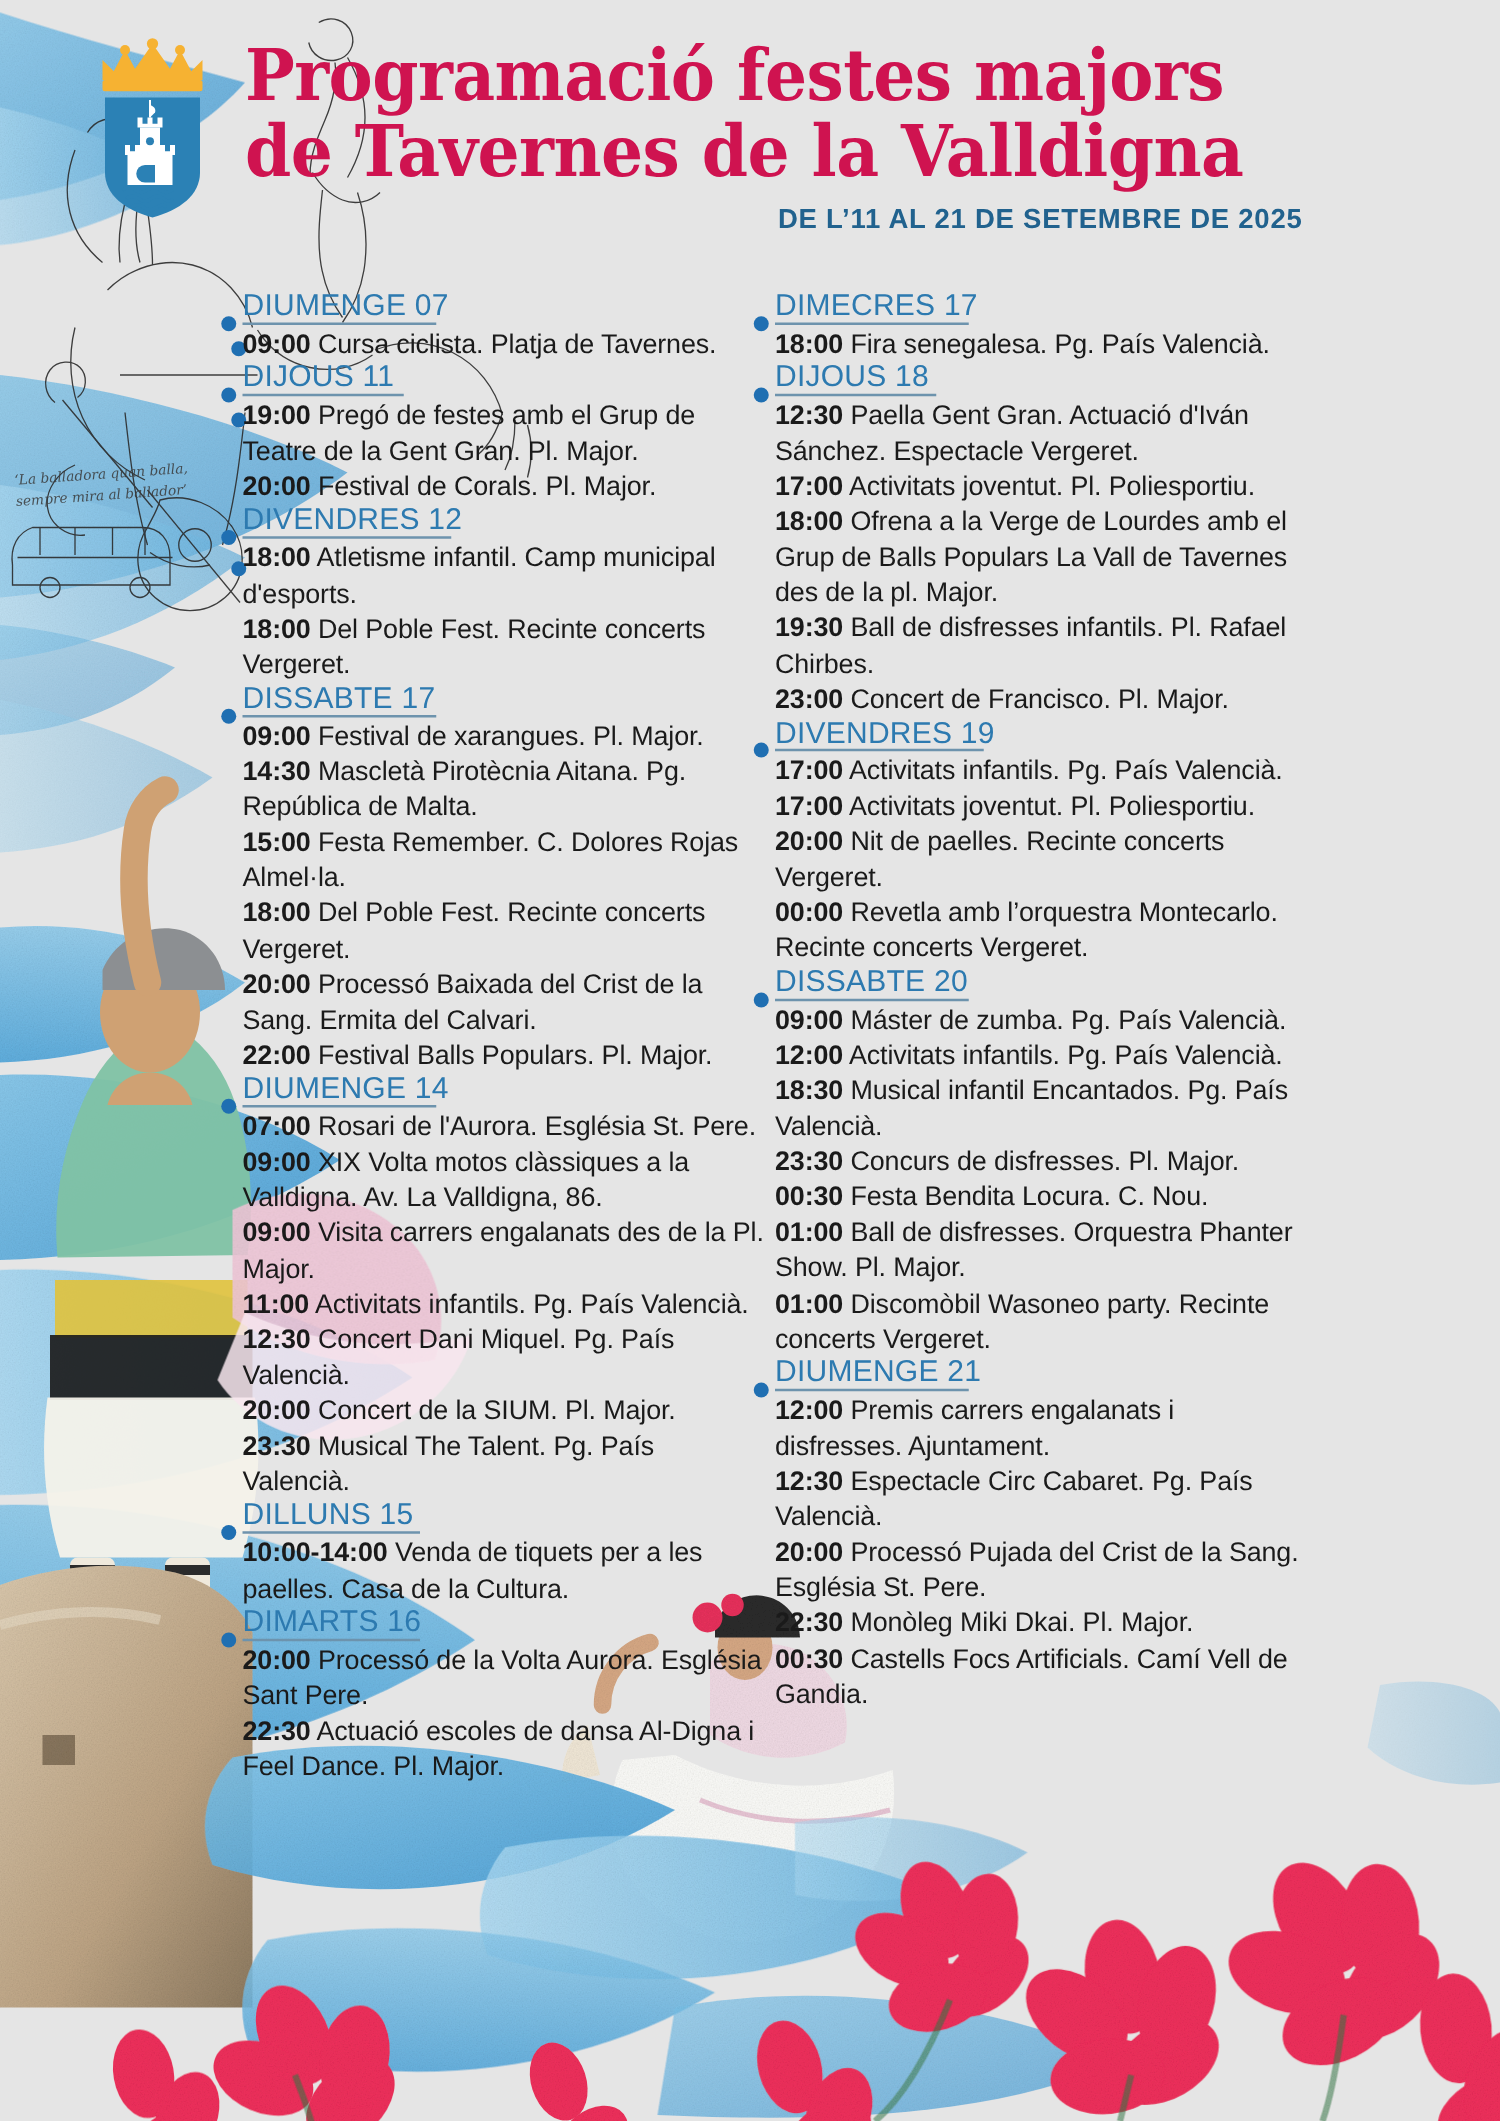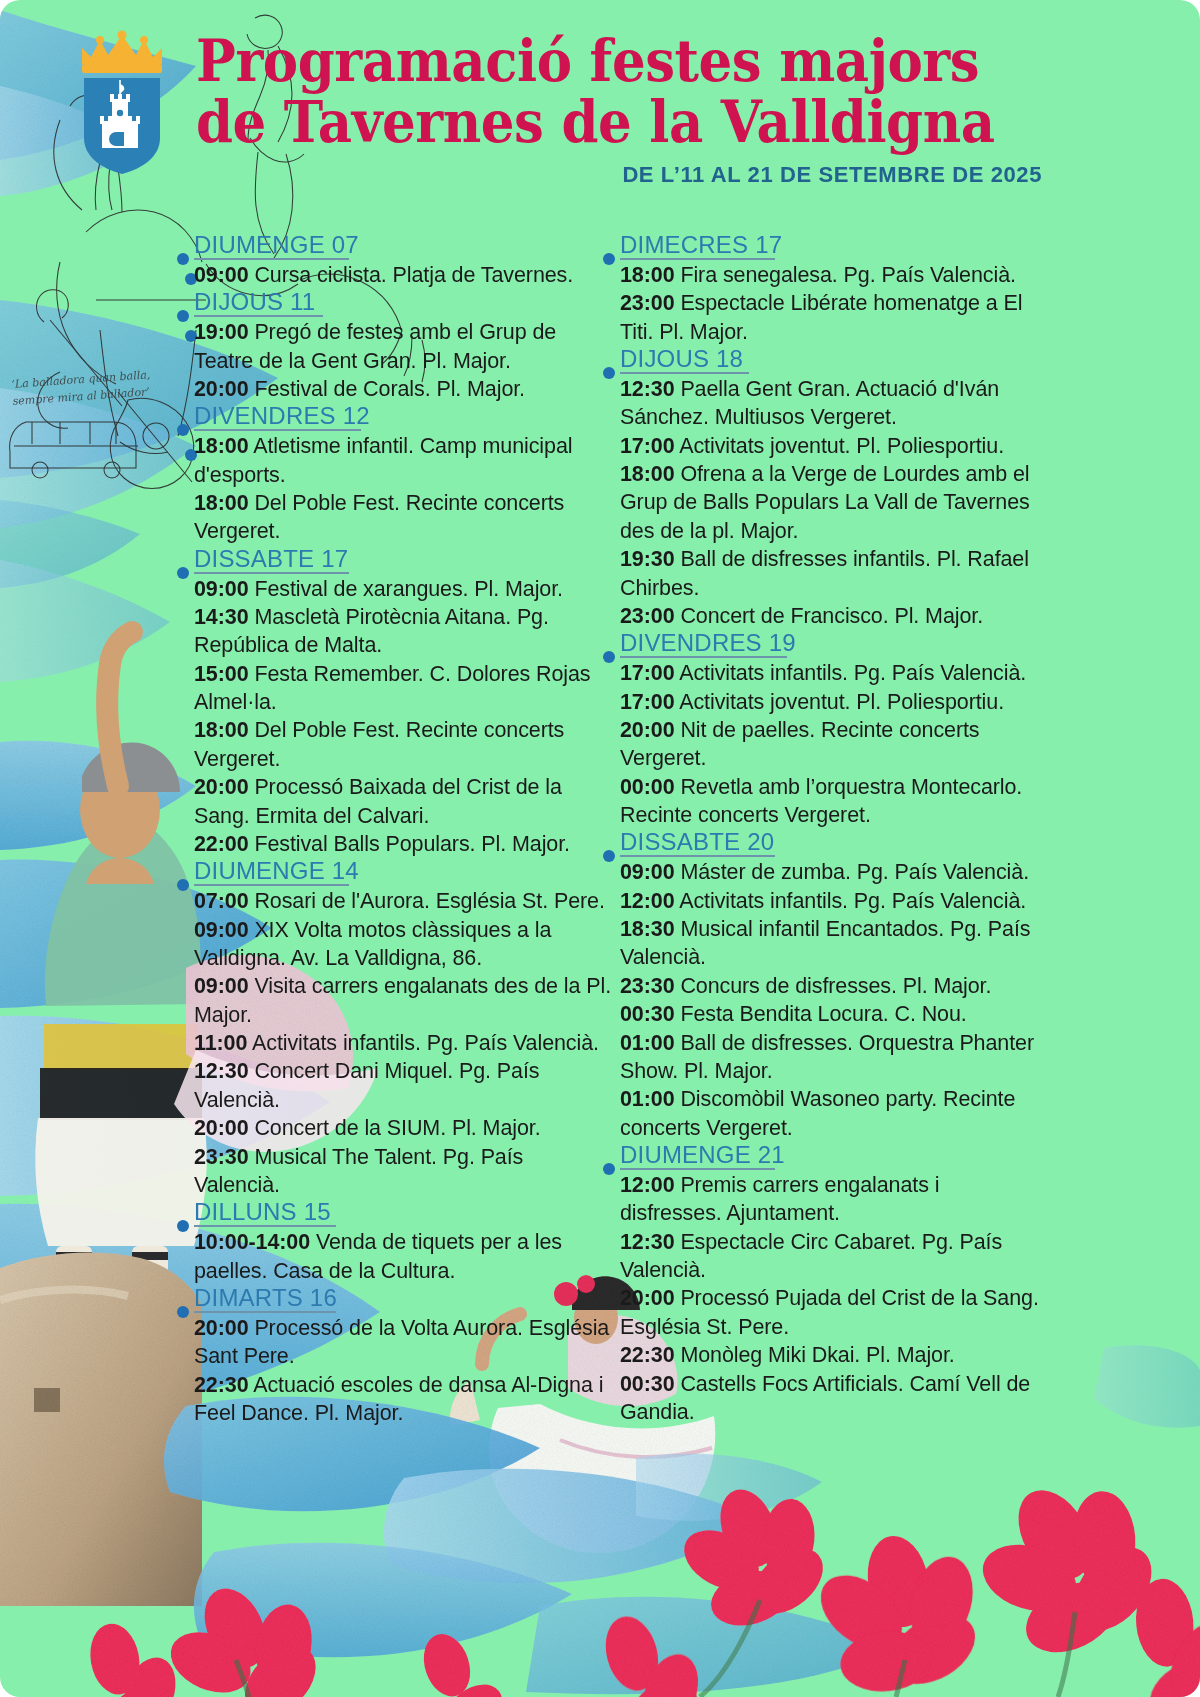--- a/index.html
+++ b/index.html
@@ -3,21 +3,21 @@
 <meta charset="utf-8">
 <style>
   html,body{margin:0;padding:0;}
   body{
     width:1200px;height:1697px;
     background:#ffffff;
     font-family:"Liberation Sans", sans-serif;
     overflow:hidden;
     position:relative;
   }
-  #poster{position:relative;width:1200px;height:1697px;overflow:hidden;background:#86efac;border-radius:20px;}
+  #poster{position:relative;width:1200px;height:1697px;overflow:hidden;background:#e5e5e5;}
 
   
   .bg-layer{position:absolute;inset:0;pointer-events:none;}
   .bg-svg{position:absolute;top:0;left:0;width:1200px;height:1697px;}
 
   
   .crest{position:absolute;left:74px;top:28px;width:96px;height:150px;}
 
   
   .header{position:absolute;left:196px;top:30px;width:860px;}
@@ -418,25 +418,24 @@
             <span class="day-dot"></span>
           </span></div>
         <p class="event"><span class="time">20:00</span> <span class="desc">Processó de la Volta Aurora. Església Sant Pere.</span></p>
         <p class="event"><span class="time">22:30</span> <span class="desc">Actuació escoles de dansa Al-Digna i Feel Dance. Pl. Major.</span></p>
       </div>
     <div class="col col-right" id="col-right">
         <div class="day-head"><span class="day-label">DIMECRES 17</span><span class="day-rule" style="width: 154.6px;">
             <span class="day-dot"></span>
           </span></div>
         <p class="event"><span class="time">18:00</span> <span class="desc">Fira senegalesa. Pg. País Valencià.</span></p>
-        <p class="event"><span class="time">23:00</span> <span class="desc">Espectacle Libérate homenatge a El Titi. Pl. Major.</span></p>
         <div class="day-head"><span class="day-label">DIJOUS 18</span><span class="day-rule" style="width: 129.4px;">
             <span class="day-dot"></span>
           </span></div>
-        <p class="event"><span class="time">12:30</span> <span class="desc">Paella Gent Gran. Actuació d'Iván Sánchez. Multiusos Vergeret.</span></p>
+        <p class="event"><span class="time">12:30</span> <span class="desc">Paella Gent Gran. Actuació d'Iván Sánchez. Espectacle Vergeret.</span></p>
         <p class="event"><span class="time">17:00</span> <span class="desc">Activitats joventut. Pl. Poliesportiu.</span></p>
         <p class="event"><span class="time">18:00</span> <span class="desc">Ofrena a la Verge de Lourdes amb el Grup de Balls Populars La Vall de Tavernes des de la pl. Major.</span></p>
         <p class="event"><span class="time">19:30</span> <span class="desc">Ball de disfresses infantils. Pl. Rafael Chirbes.</span></p>
         <p class="event"><span class="time">23:00</span> <span class="desc">Concert de Francisco. Pl. Major.</span></p>
         <div class="day-head"><span class="day-label">DIVENDRES 19</span><span class="day-rule" style="width: 167.2px;">
             <span class="day-dot"></span>
           </span></div>
         <p class="event"><span class="time">17:00</span> <span class="desc">Activitats infantils. Pg. País Valencià.</span></p>
         <p class="event"><span class="time">17:00</span> <span class="desc">Activitats joventut. Pl. Poliesportiu.</span></p>
         <p class="event"><span class="time">20:00</span> <span class="desc">Nit de paelles. Recinte concerts Vergeret.</span></p>

